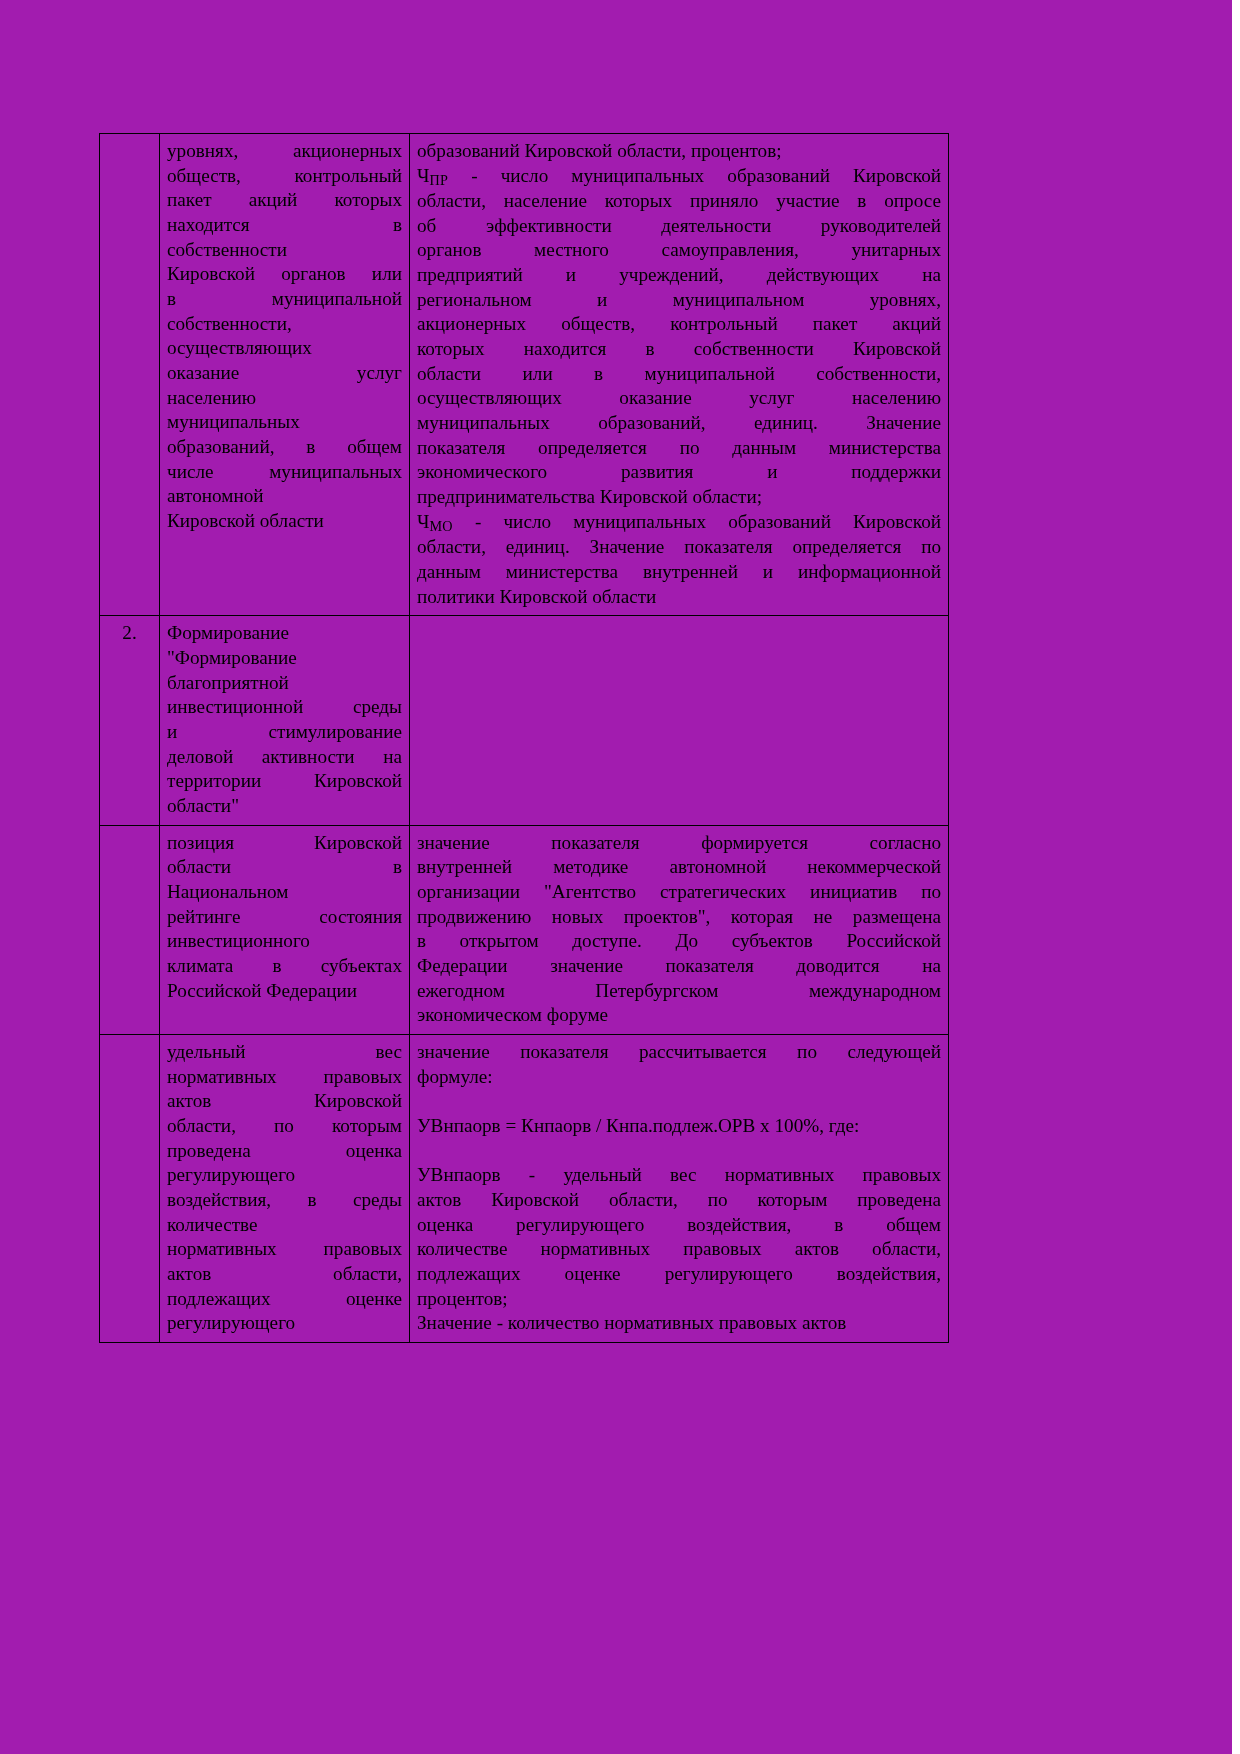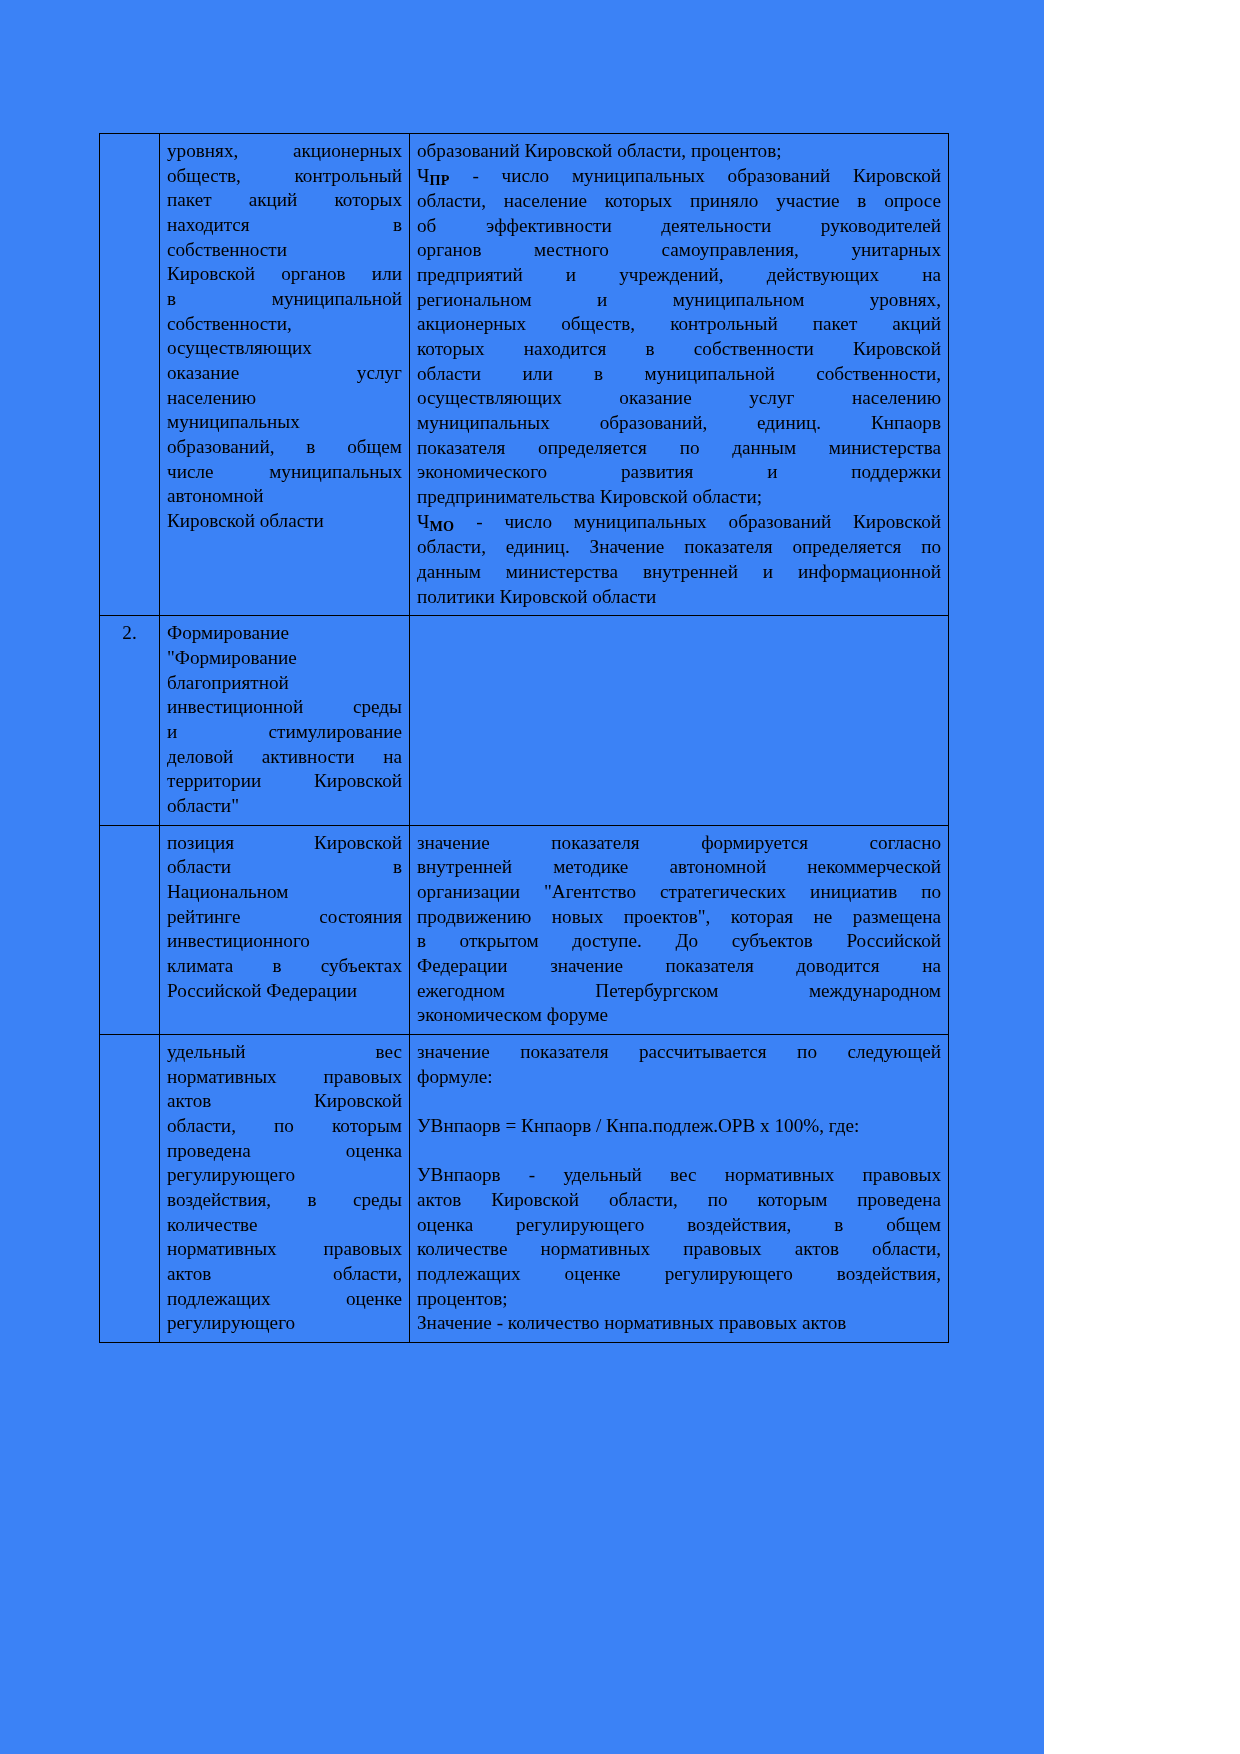--- a/index.html
+++ b/index.html
@@ -12,23 +12,23 @@
     height: 1754px;
     font-family: "Liberation Serif", "DejaVu Serif", serif;
     color: #000000;
     position: relative;
     overflow: hidden;
   }
   .page {
     position: absolute;
     left: 0;
     top: 0;
-    width: 1044px;
+    width: 1232px;
     height: 1754px;
-    background: #3b82f6;
+    background: #a21caf;
   }
   .doc-table {
     position: absolute;
     left: 99px;
     top: 133px;
     width: 849px;
     border-collapse: collapse;
     table-layout: fixed;
   }
   .doc-table td {
@@ -58,21 +58,20 @@
   td.desc-cell {
     text-align: justify;
     text-justify: inter-word;
     margin-top: 12px;
   }
   .blank-line { display: block; height: 1.285em; }
   .sub {
     font-size: 0.74em;
     vertical-align: -0.22em;
     letter-spacing: 0.2px;
-    font-weight: bold;
   }
   
   .just-all { text-align: justify; -moz-text-align-last: justify; text-align-last: justify; }
   .just-normal { text-align: justify; -moz-text-align-last: left; text-align-last: left; }
 </style>
 </head>
 <body>
 
 <div class="page">
 
@@ -112,21 +111,21 @@
               <div class="just-all">Ч<span class="sub">ПР</span> - число муниципальных образований Кировской</div>
               <div class="just-all">области, население которых приняло участие в опросе</div>
               <div class="just-all">об эффективности деятельности руководителей</div>
               <div class="just-all">органов местного самоуправления, унитарных</div>
               <div class="just-all">предприятий и учреждений, действующих на</div>
               <div class="just-all">региональном и муниципальном уровнях,</div>
               <div class="just-all">акционерных обществ, контрольный пакет акций</div>
               <div class="just-all">которых находится в собственности Кировской</div>
               <div class="just-all">области или в муниципальной собственности,</div>
               <div class="just-all">осуществляющих оказание услуг населению</div>
-              <div class="just-all">муниципальных образований, единиц. Кнпаорв</div>
+              <div class="just-all">муниципальных образований, единиц. Значение</div>
               <div class="just-all">показателя определяется по данным министерства</div>
               <div class="just-all">экономического развития и поддержки</div>
               <div class="just-normal">предпринимательства Кировской области;</div>
               <div class="just-all">Ч<span class="sub">МО</span> - число муниципальных образований Кировской</div>
               <div class="just-all">области, единиц. Значение показателя определяется по</div>
               <div class="just-all">данным министерства внутренней и информационной</div>
               <div class="just-normal">политики Кировской области</div>
             </div>
         </td>
       </tr>

